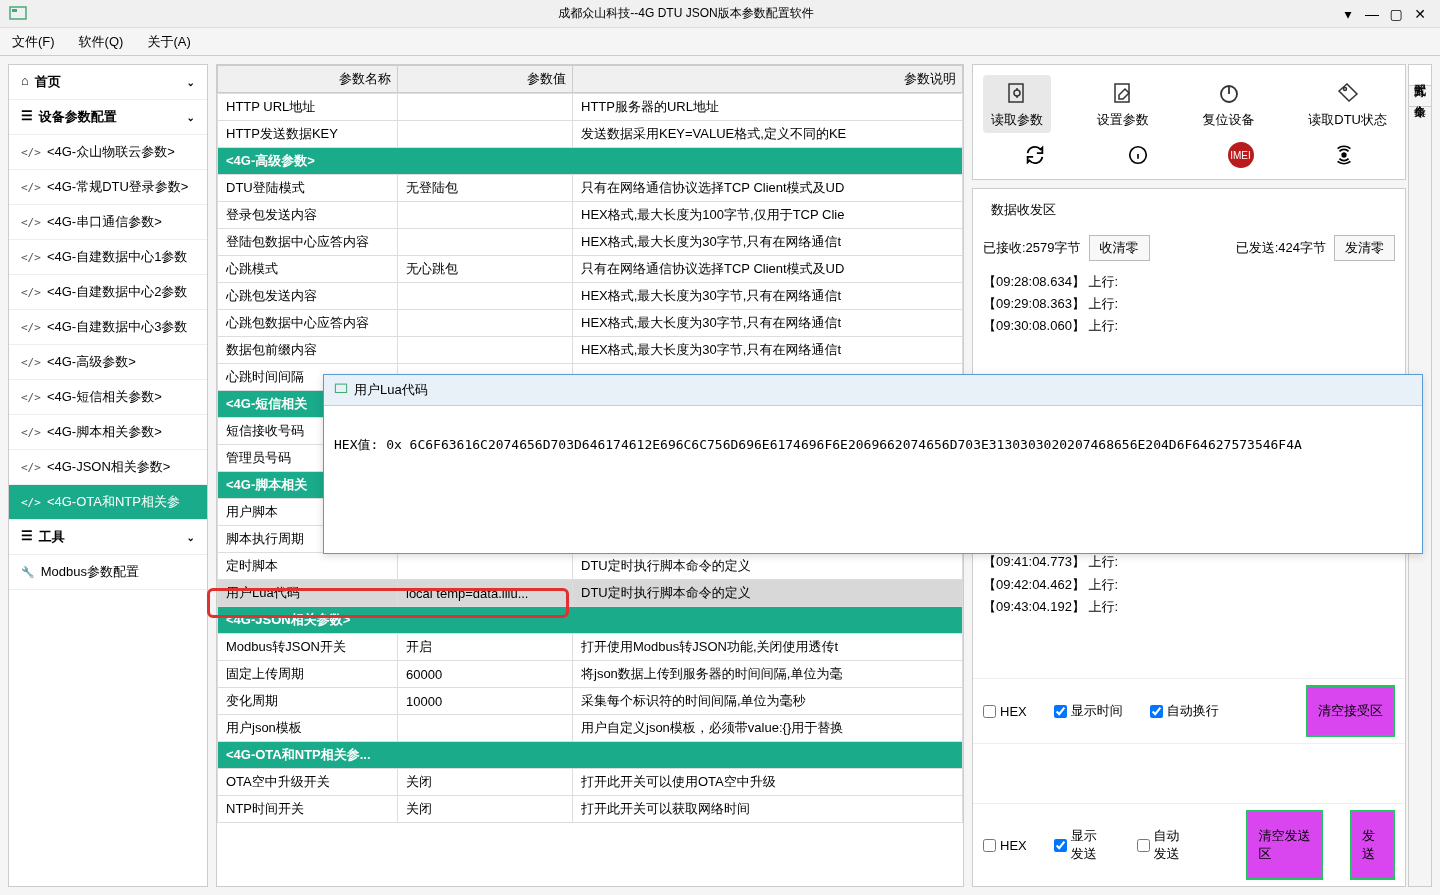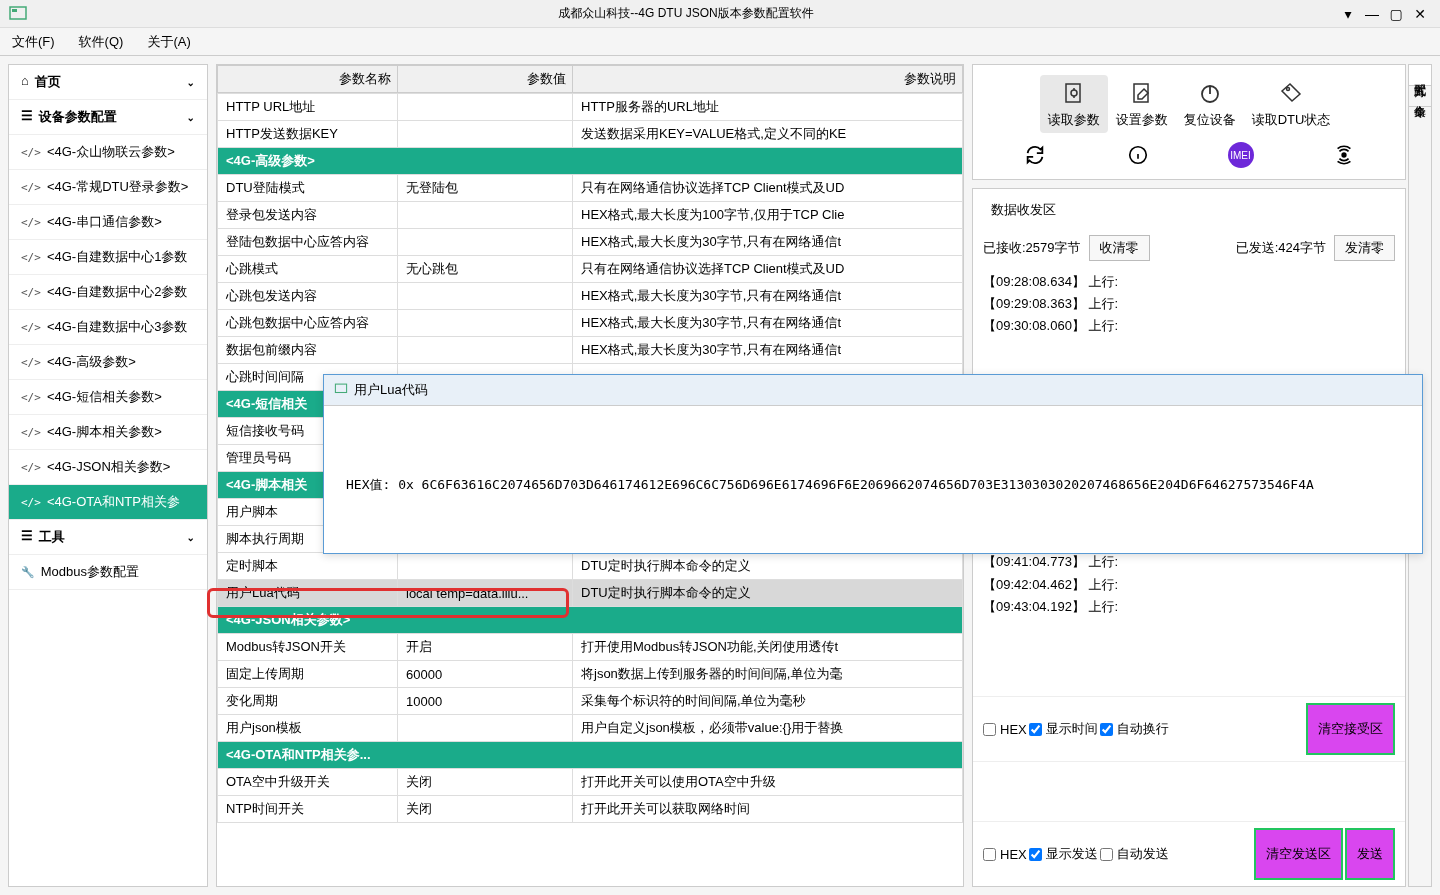--- a/index.html
+++ b/index.html
@@ -24,42 +24,42 @@
 .ptable td { border: 1px solid #ddd; padding: 4px 8px; white-space: nowrap; overflow: hidden; text-overflow: ellipsis; }
 .ptable .section td { background: #1aab8a; color: #fff; font-weight: bold; }
 .ptable .hl td { background: #d8d8d8; }
 .col-name { width: 180px; }
 .col-val { width: 175px; }
 .tbody-wrap { overflow-y: auto; flex: 1; }
 .redbox { position: absolute; border: 3px solid #e03030; border-radius: 6px; pointer-events: none; }
 .right { width: 460px; display: flex; gap: 2px; }
 .rcol { flex: 1; display: flex; flex-direction: column; gap: 8px; }
 .toolbar-box { background: #fff; border: 1px solid #ccc; padding: 10px; }
-.tb-row { display: flex; justify-content: center; align-items: center; margin-bottom: 6px; }
+.tb-row { display: flex; justify-content: space-between; align-items: center; margin-bottom: 6px; }
 .tb-btn { display: flex; flex-direction: column; align-items: center; gap: 4px; cursor: pointer; padding: 4px 8px; border-radius: 4px; }
 .tb-btn.active { background: #e8e8e8; }
 .tb-btn .ico { width: 28px; height: 28px; display: flex; align-items: center; justify-content: center; font-size: 20px; }
 .tb-row2 { display: flex; justify-content: space-around; margin-top: 8px; }
 .tb-row2 .ico2 { width: 28px; height: 28px; display: flex; align-items: center; justify-content: center; font-size: 18px; cursor: pointer; }
-.imei { background: #6d28d9; color: #fff; border-radius: 50%; font-size: 10px; width: 26px; height: 26px; display: flex; align-items: center; justify-content: center; }
+.imei { background: #b91c1c; color: #fff; border-radius: 50%; font-size: 10px; width: 26px; height: 26px; display: flex; align-items: center; justify-content: center; }
 .databox { background: #fff; border: 1px solid #ccc; flex: 1; display: flex; flex-direction: column; }
 .databox-title { padding: 4px 10px; font-size: 13px; position: relative; top: -8px; left: 8px; background: #fff; display: inline-block; width: fit-content; margin-top: 16px; }
 .stat-row { display: flex; align-items: center; gap: 8px; padding: 4px 10px; }
 .stat-row .btn { padding: 3px 10px; border: 1px solid #bbb; background: #f8f8f8; cursor: pointer; }
 .log { flex: 1; padding: 6px 10px; overflow-y: auto; line-height: 1.7; }
-.opts { display: flex; align-items: center; gap: 2px; padding: 6px 10px; border-top: 1px solid #eee; }
+.opts { display: flex; align-items: center; gap: 27px; padding: 6px 10px; border-top: 1px solid #eee; }
 .opts label { display: flex; align-items: center; gap: 4px; }
 .opts .btn { padding: 15px 10px; border: 2px solid #22c55e; background: #d946ef; cursor: pointer; }
 .send-area { height: 60px; border-top: 1px solid #eee; }
 .vtabs { width: 24px; background: #f5f5f5; border: 1px solid #ccc; display: flex; flex-direction: column; }
 .vtab { writing-mode: vertical-rl; padding: 10px 3px; border-bottom: 1px solid #ccc; cursor: pointer; font-size: 12px; }
 .vtab.active { background: #fff; }
 .popup { position: absolute; background: #fff; border: 1px solid #5a9bd5; box-shadow: 0 2px 8px rgba(0,0,0,0.15); }
 .popup-title { background: #e8f0f8; padding: 6px 10px; border-bottom: 1px solid #ccc; display: flex; align-items: center; gap: 6px; }
-.popup-body { padding: 30px 22px; font-family: monospace; white-space: nowrap; overflow: hidden; margin-top: 40px; }
+.popup-body { padding: 30px 10px; font-family: monospace; white-space: nowrap; overflow: hidden; }
 input[type=checkbox] { margin: 0; }
 </style>
 </head>
 <body>
 
 <div class="titlebar">
   <span class="icon">
     <svg width="20" height="20" viewBox="0 0 20 20">
         <rect x="2" y="3" width="16" height="12" fill="none" stroke="#4a7" stroke-width="1.5"></rect>
         <rect x="4" y="5" width="5" height="3" fill="#4a7"></rect>

